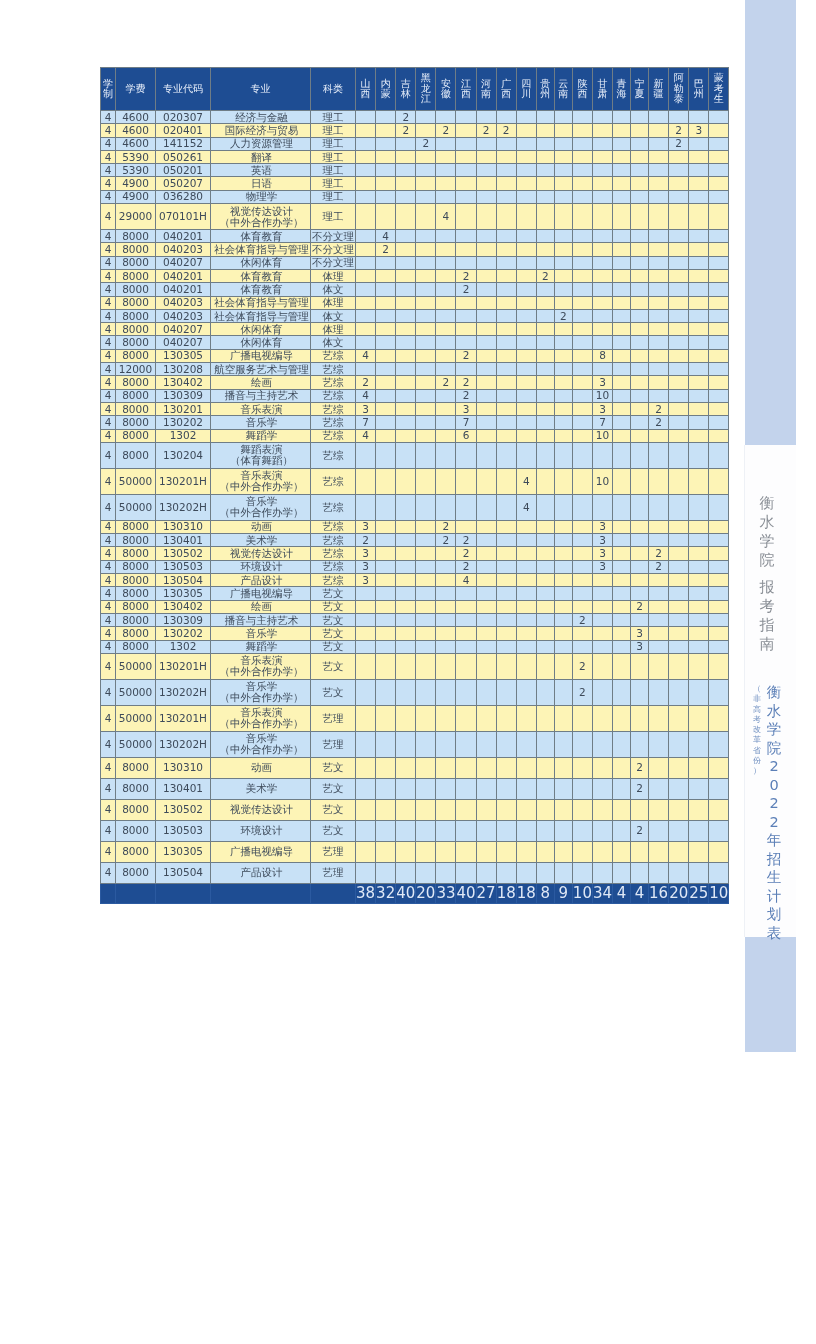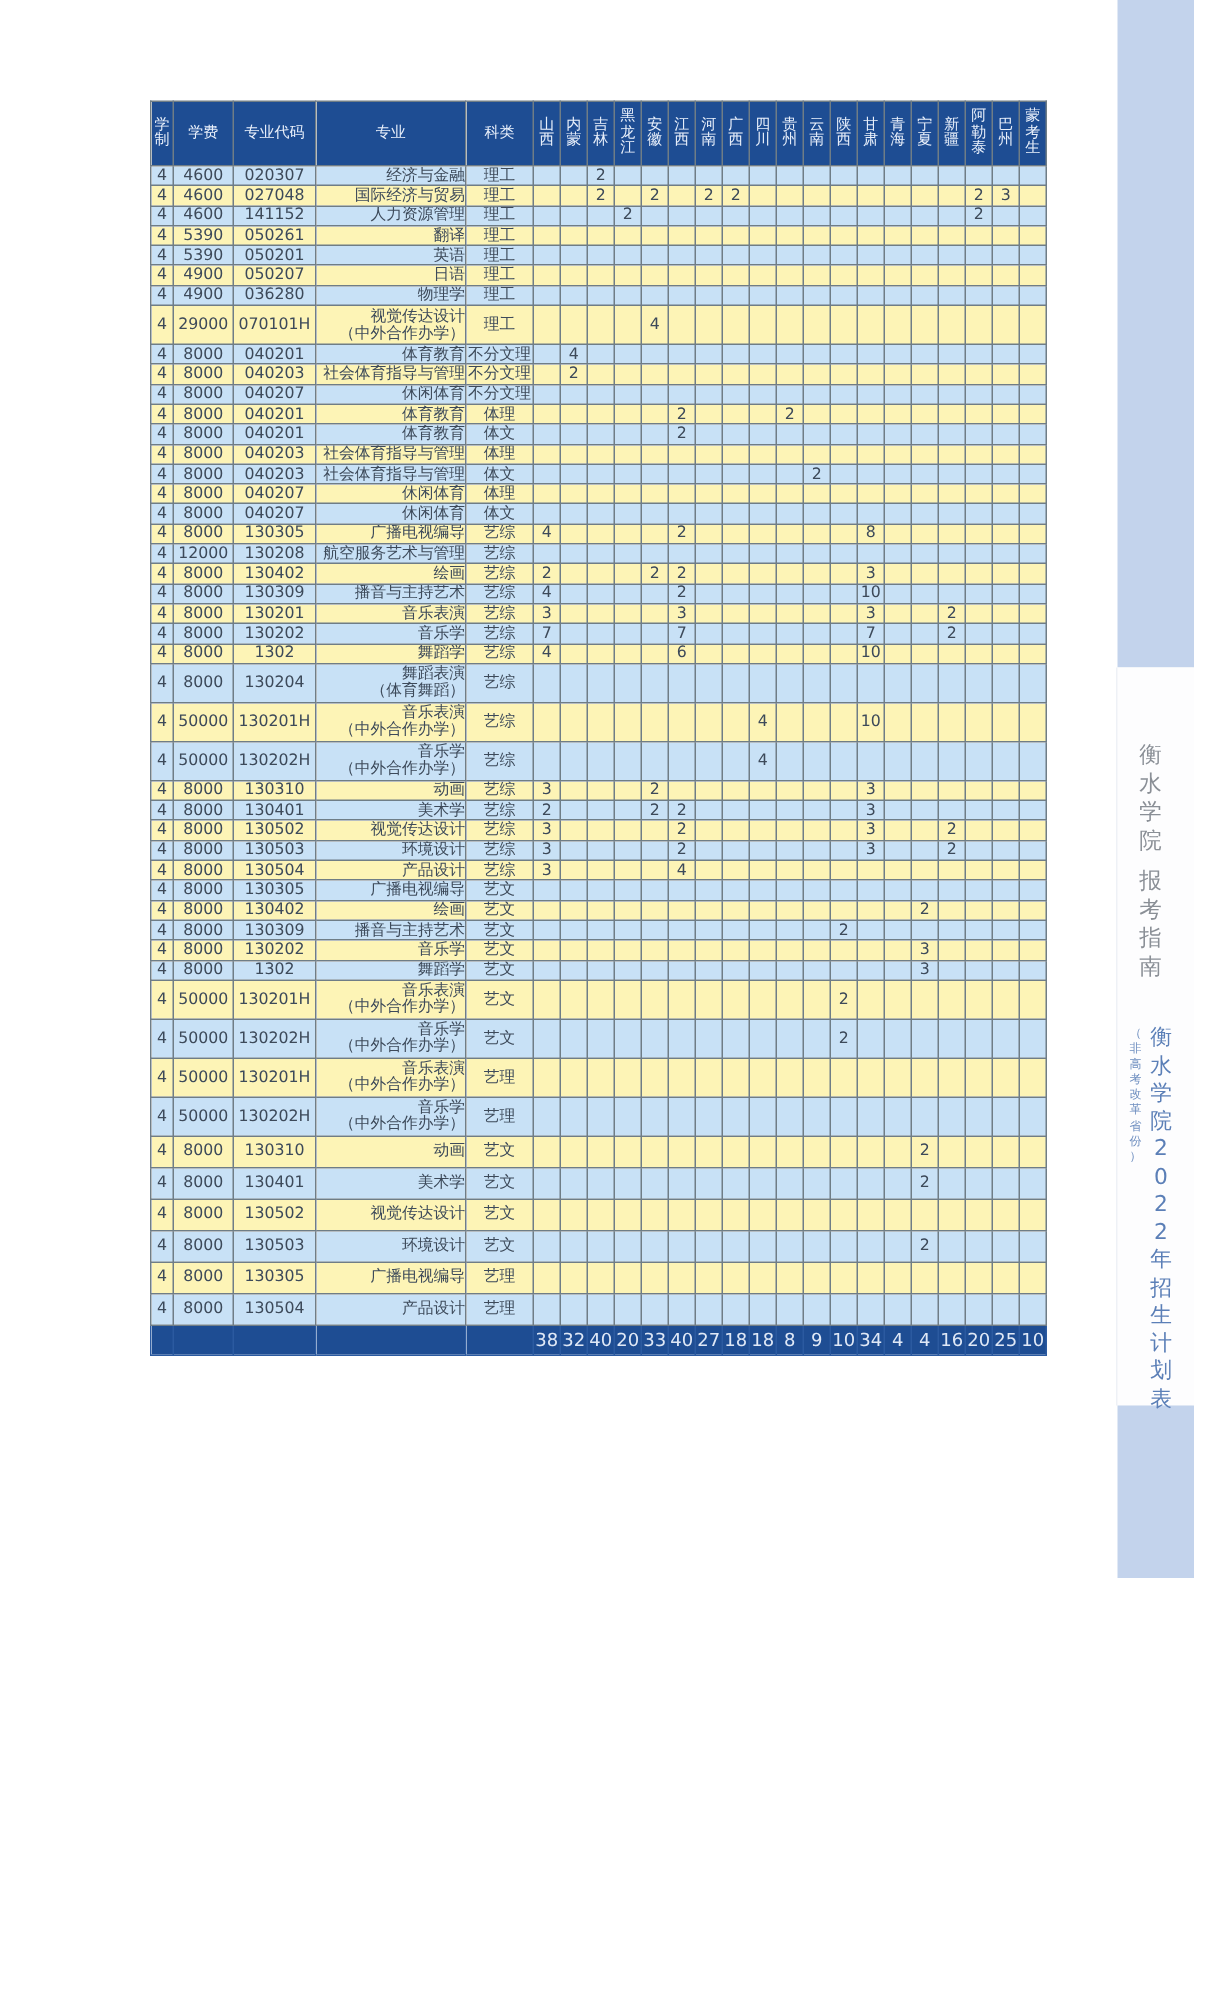--- a/index.html
+++ b/index.html
@@ -19,22 +19,22 @@
   table.plan { position:absolute; left:100px; top:67px; border-collapse:collapse; table-layout:fixed;
                font-size:10.5px; color:#3d4a5a; }
   table.plan th, table.plan td { border:1px solid #6f7d86; padding:0; text-align:center; vertical-align:middle; overflow:hidden; white-space:nowrap; }
   table.plan thead th { background:#1e4d93; color:#e9f0fb; font-weight:normal; font-size:10px; line-height:10.5px; height:42px; }
   table.plan thead th.prov { white-space:normal; font-size:10px; }
   table.plan tbody tr.blue td { background:#c8e1f6; }
   table.plan tbody tr.yellow td { background:#fdf4b6; }
   table.plan tbody td { height:12.3px; line-height:11px; }
   table.plan tbody tr.tall td { height:25px; }
   table.plan tbody tr.mid td { height:20px; }
-  table.plan td.major { text-align:right; padding-left:2px; white-space:normal; line-height:11px; }
-  table.plan tfoot td { background:#1e4d93; color:#dfe8f6; height:19px; font-size:12px; border-color:#2b5aa0; }
+  table.plan td.major { text-align:center; padding-left:2px; white-space:normal; line-height:11px; }
+  table.plan tfoot td { background:#1e4d93; color:#dfe8f6; height:19px; font-size:15px; border-color:#2b5aa0; }
   .c0{width:15px}.c1{width:40px}.c2{width:55px}.c3{width:100px}.c4{width:45px}.cp{width:18px}
 </style>
 </head>
 <body>
 
 <div class="sidebar-top"></div>
 <div class="sidebar-mid"></div>
 <div class="sidebar-bot"></div>
 
 <div class="guide-title">
@@ -221,21 +221,21 @@
         <td></td>
         <td></td>
         <td></td>
         <td></td>
         <td></td>
         <td></td>
       </tr>
       <tr class="yellow">
         <td>4</td>
         <td>4600</td>
-        <td>027048</td>
+        <td>020401</td>
         <td class="major">国际经济与贸易</td>
         <td>理工</td>
         <td></td>
         <td></td>
         <td>2</td>
         <td></td>
         <td>2</td>
         <td></td>
         <td>2</td>
         <td>2</td>

